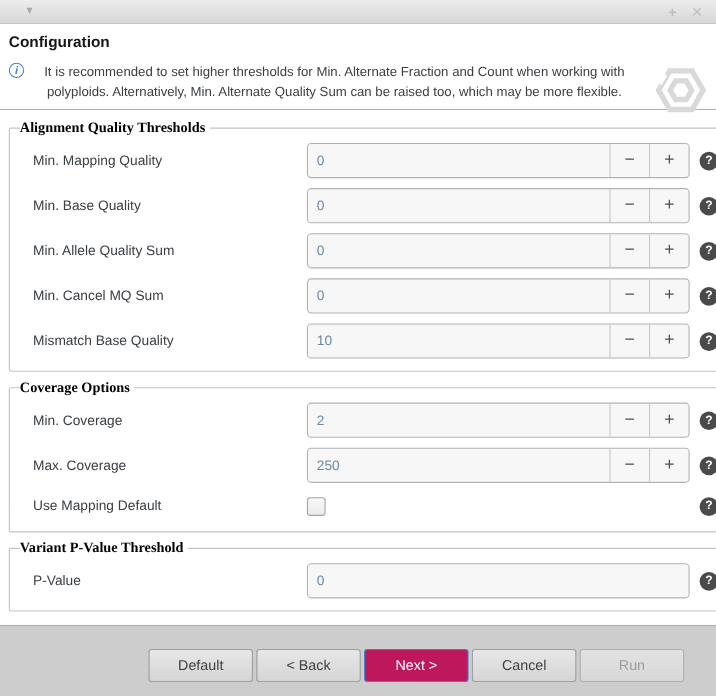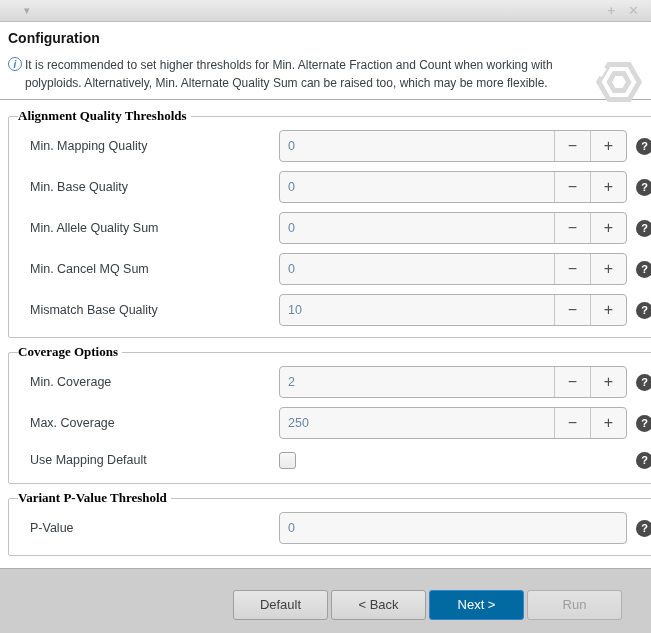--- a/index.html
+++ b/index.html
@@ -41,21 +41,21 @@
   
   .content { flex: 1; padding: 4px 8px 0 8px; position: relative; background: #fff; }
   .page-title { font-size: 14px; font-weight: bold; color: #161616; margin: 4px 0 10px 0; }
   .info-row { display: flex; align-items: flex-start; width: 575px; margin-bottom: 7px; }
   .info-icon {
     flex: none; width: 14px; height: 14px; margin: 1px 3px 0 0;
     border: 1px solid #4a7fc1; border-radius: 50%;
     color: #4a7fc1; font-size: 10px; font-weight: bold; font-style: italic;
     display: flex; align-items: center; justify-content: center;
   }
-  .info-text { font-size: 12px; line-height: 18px; color: #3b4045; }
+  .info-text { font-size: 12px; line-height: 18px; color: #3b4045; text-align: center; }
   .logo {
     position: absolute; right: 8px; top: 34px; width: 48px; height: 52px;
   }
   .header-sep { border: 0; border-top: 1px solid #b0b0b0; margin: 6px -8px 8px -8px; }
 
   
   fieldset {
     border: 1px solid #c3c3c3; border-radius: 2px;
     margin: 0 0 6px 0;
     padding: 6px 1px 10px 9px;
@@ -118,21 +118,21 @@
   }
   .btn {
     width: 95px; height: 30px; margin-left: 3px;
     border: 1px solid #9f9f9f; border-radius: 3px;
     background: linear-gradient(#e7e7e7, #d5d5d5);
     color: #3f3f3f; font-size: 13px;
     display: flex; align-items: center; justify-content: center;
     cursor: default;
     text-align: right;
   }
-  .btn.primary { background: #0369a1; border-color: #3583d2; color: #ffffff; }
+  .btn.primary { background: #be185d; border-color: #3583d2; color: #ffffff; }
   .btn.disabled { color: #9d9d9d; border-color: #b0b0b0; background: linear-gradient(#e2e2e2, #d7d7d7); }
 </style>
 </head>
 <body>
 
 <div class="titlebar">
   <span class="tb-shade">▾</span>
   <span class="tb-controls">
     <span class="tb-btn">+</span>
     <span class="tb-btn">✕</span>
@@ -251,14 +251,15 @@
       <span class="help">?</span>
     </div>
   </fieldset>
 
 </div>
 
 <div class="footer">
   <div class="btn">Default</div>
   <div class="btn">&lt; Back</div>
   <div class="btn primary">Next &gt;</div>
+  <div class="btn">Cancel</div>
   <div class="btn disabled">Run</div>
 </div>
 
 </body></html>

